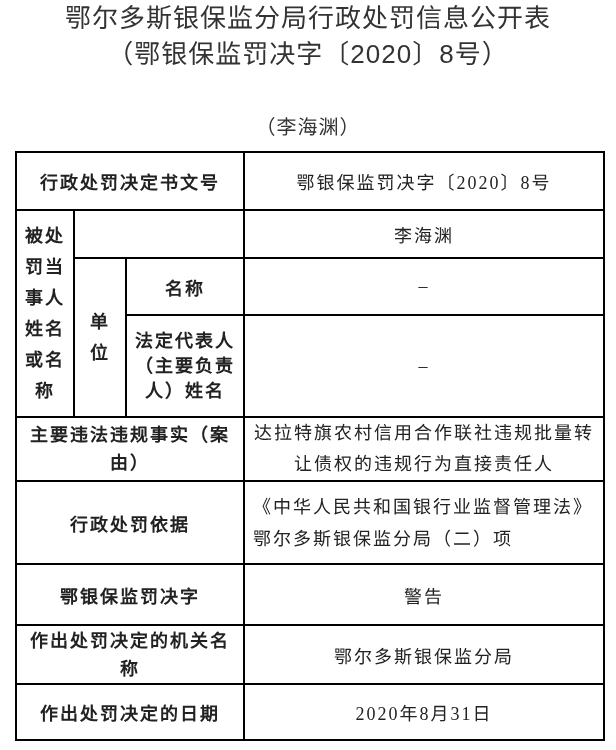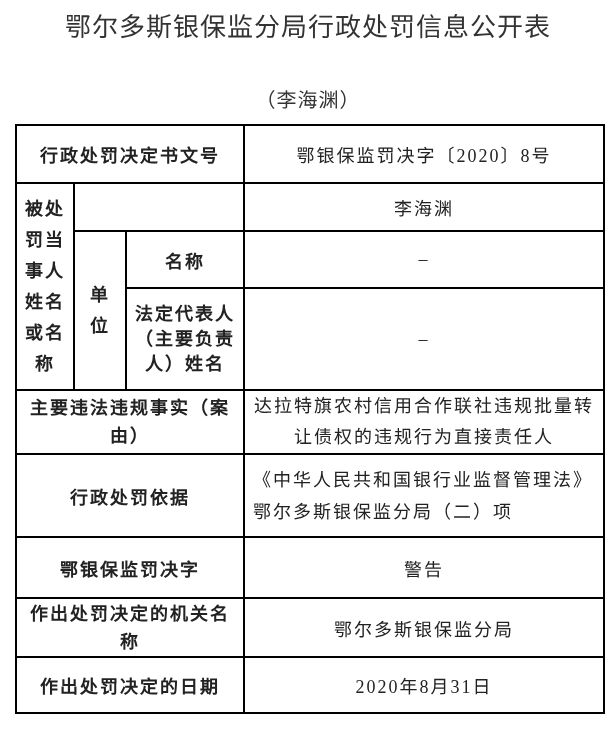--- a/index.html
+++ b/index.html
@@ -3,21 +3,21 @@
 <meta charset="utf-8">
 <style>
   * { box-sizing: border-box; }
   html, body { margin: 0; padding: 0; }
   body {
     width: 616px; height: 750px;
     background: #ffffff;
     font-family: "Liberation Serif", "DejaVu Serif", serif;
     color: #222222;
   }
-  .page-header { text-align: center; padding-top: 9px; }
+  .page-header { text-align: center; }
   .doc-title {
     font-family: "Liberation Sans", "DejaVu Sans", sans-serif;
     font-size: 26px; line-height: 36px; font-weight: 400;
     color: #333333; letter-spacing: 1px;
   }
   .doc-subtitle {
     font-family: "Liberation Sans", "DejaVu Sans", sans-serif;
     font-size: 20px; line-height: 24px; font-weight: 400;
     color: #333333; margin-top: 43px; letter-spacing: 1px;
   }
@@ -59,20 +59,21 @@
     max-width: 352px; margin: 0; text-align: left;
     padding-left: 5px; line-height: 32px;
   }
 </style>
 </head>
 <body>
 
 <div class="page-header">
   <div class="doc-title">
     <div>鄂尔多斯银保监分局行政处罚信息公开表</div>
+    <div>（鄂银保监罚决字〔2020〕8号）</div>
   </div>
   <div class="doc-subtitle">（李海渊）</div>
 </div>
 
 <table class="penalty-table">
   <colgroup>
     <col style="width:58px">
       <col style="width:52px">
       <col style="width:118px">
       <col style="width:360px">

